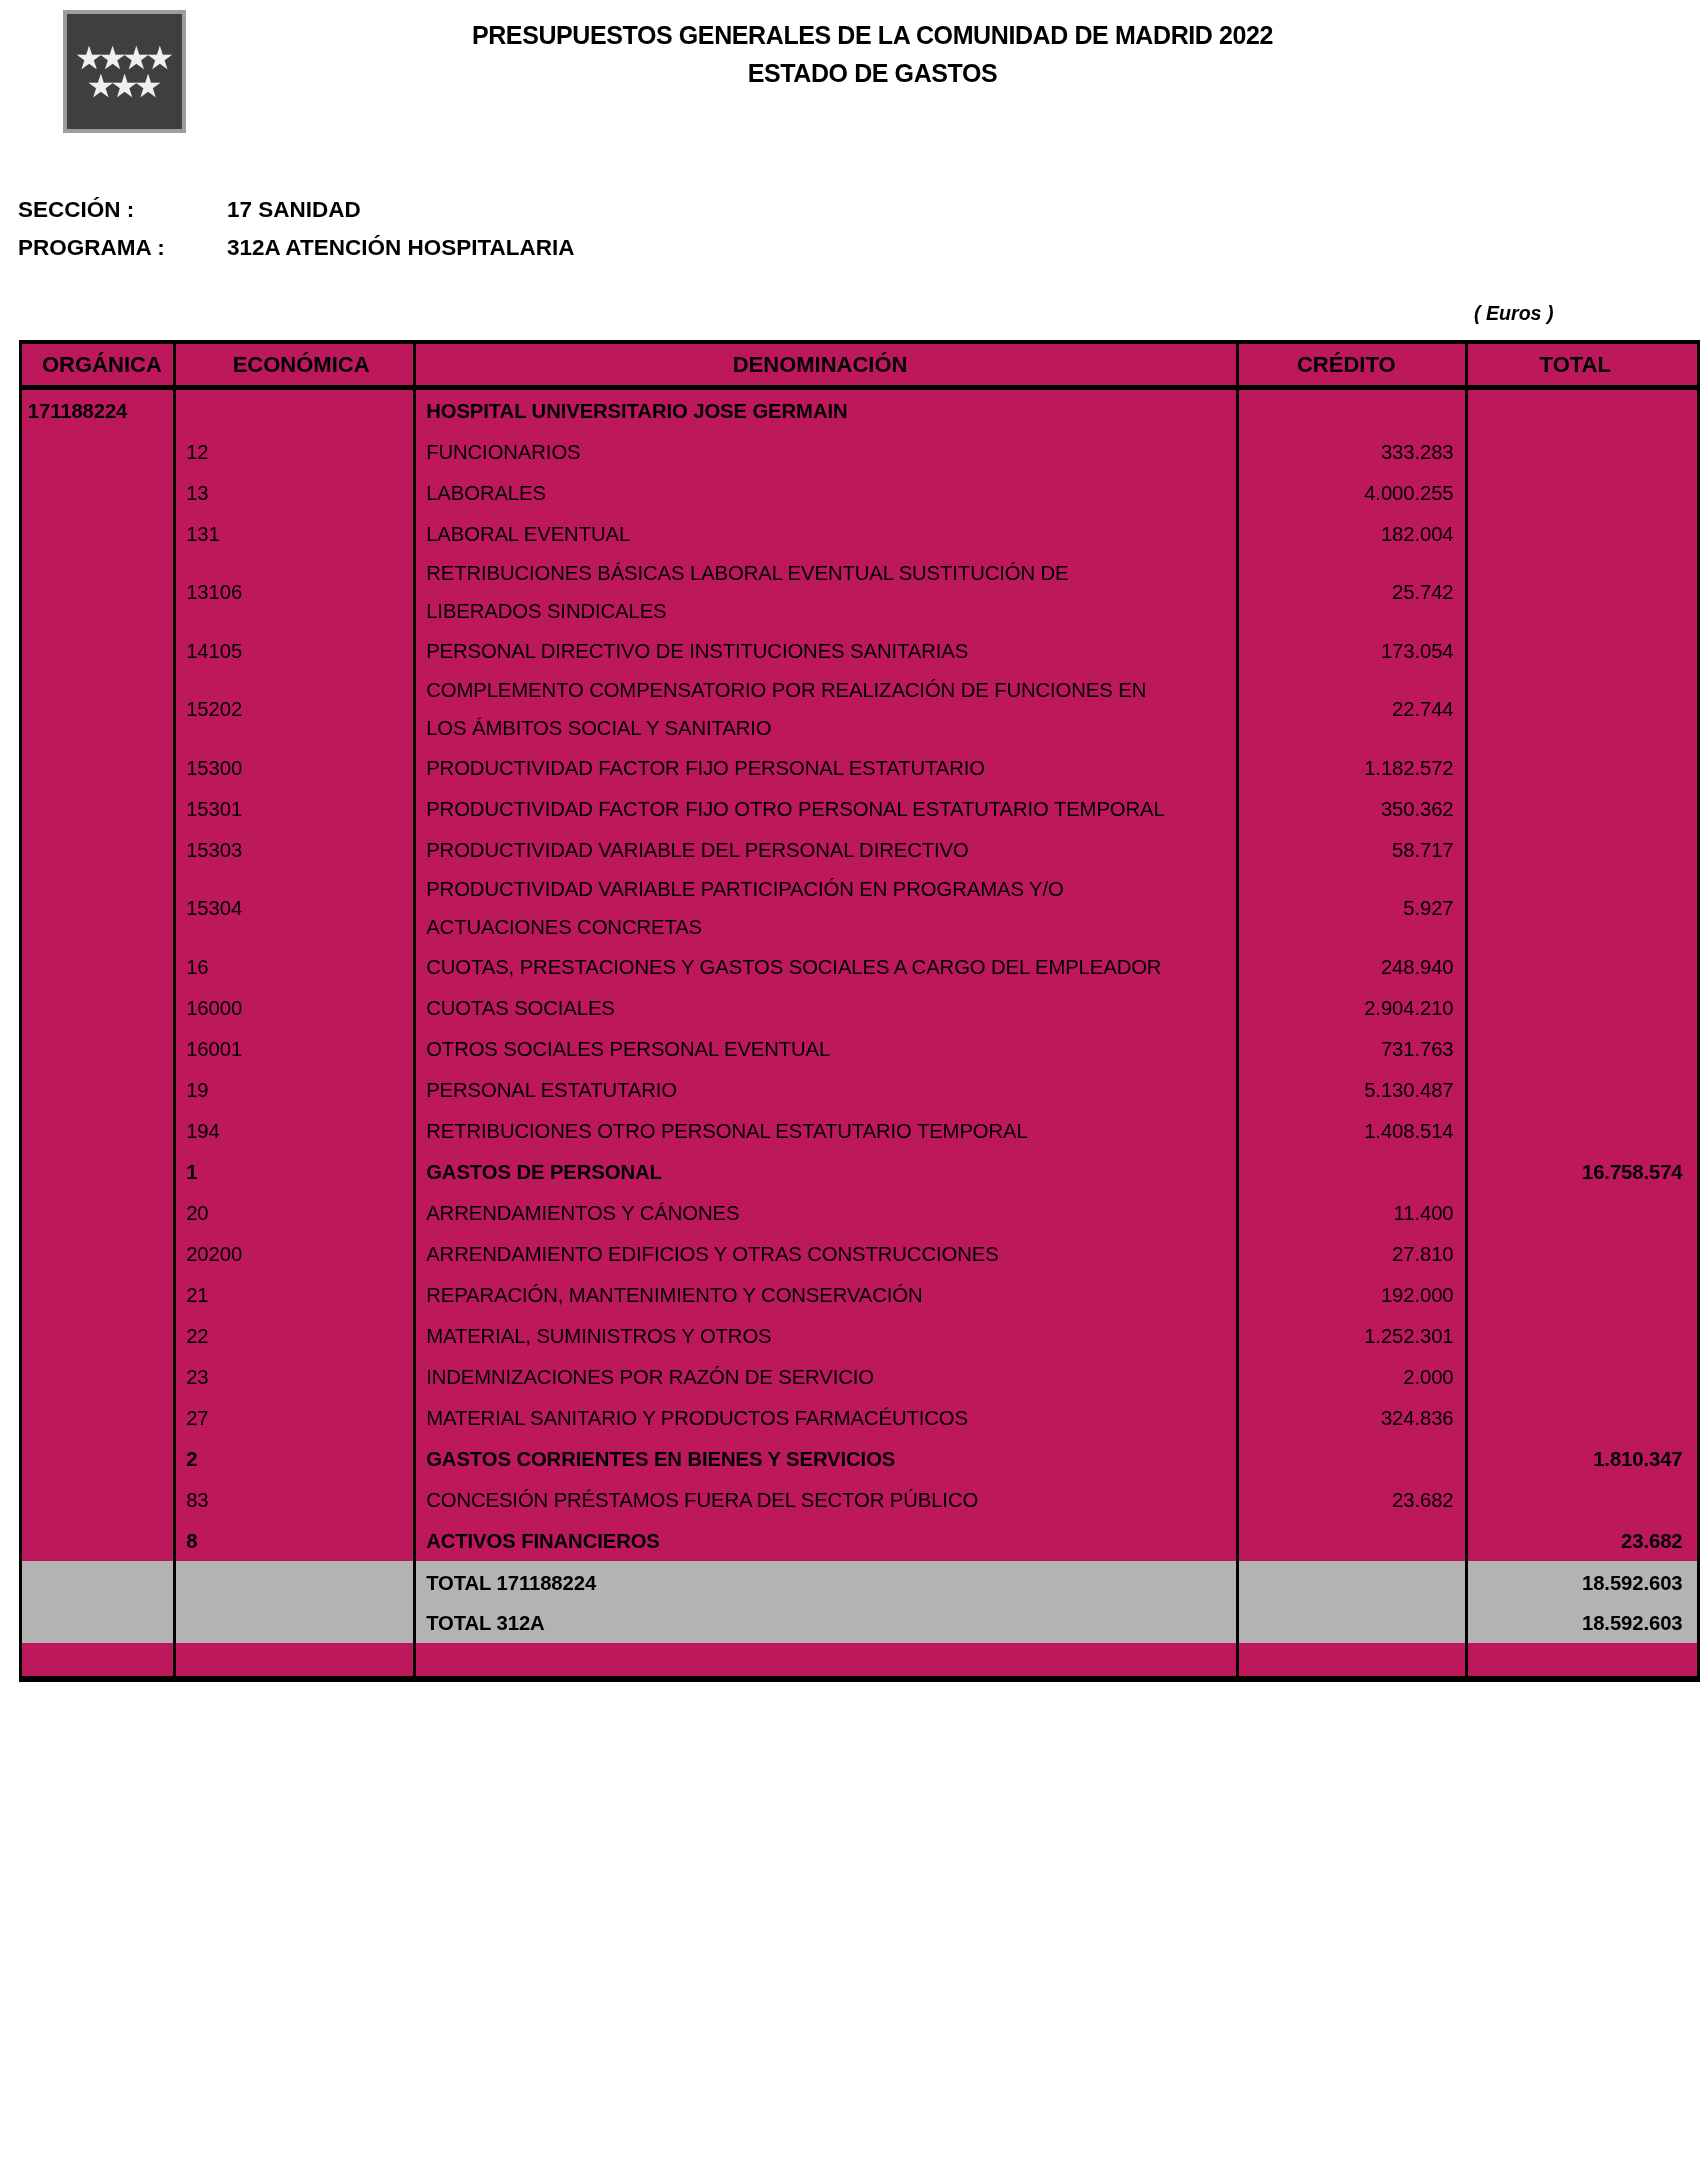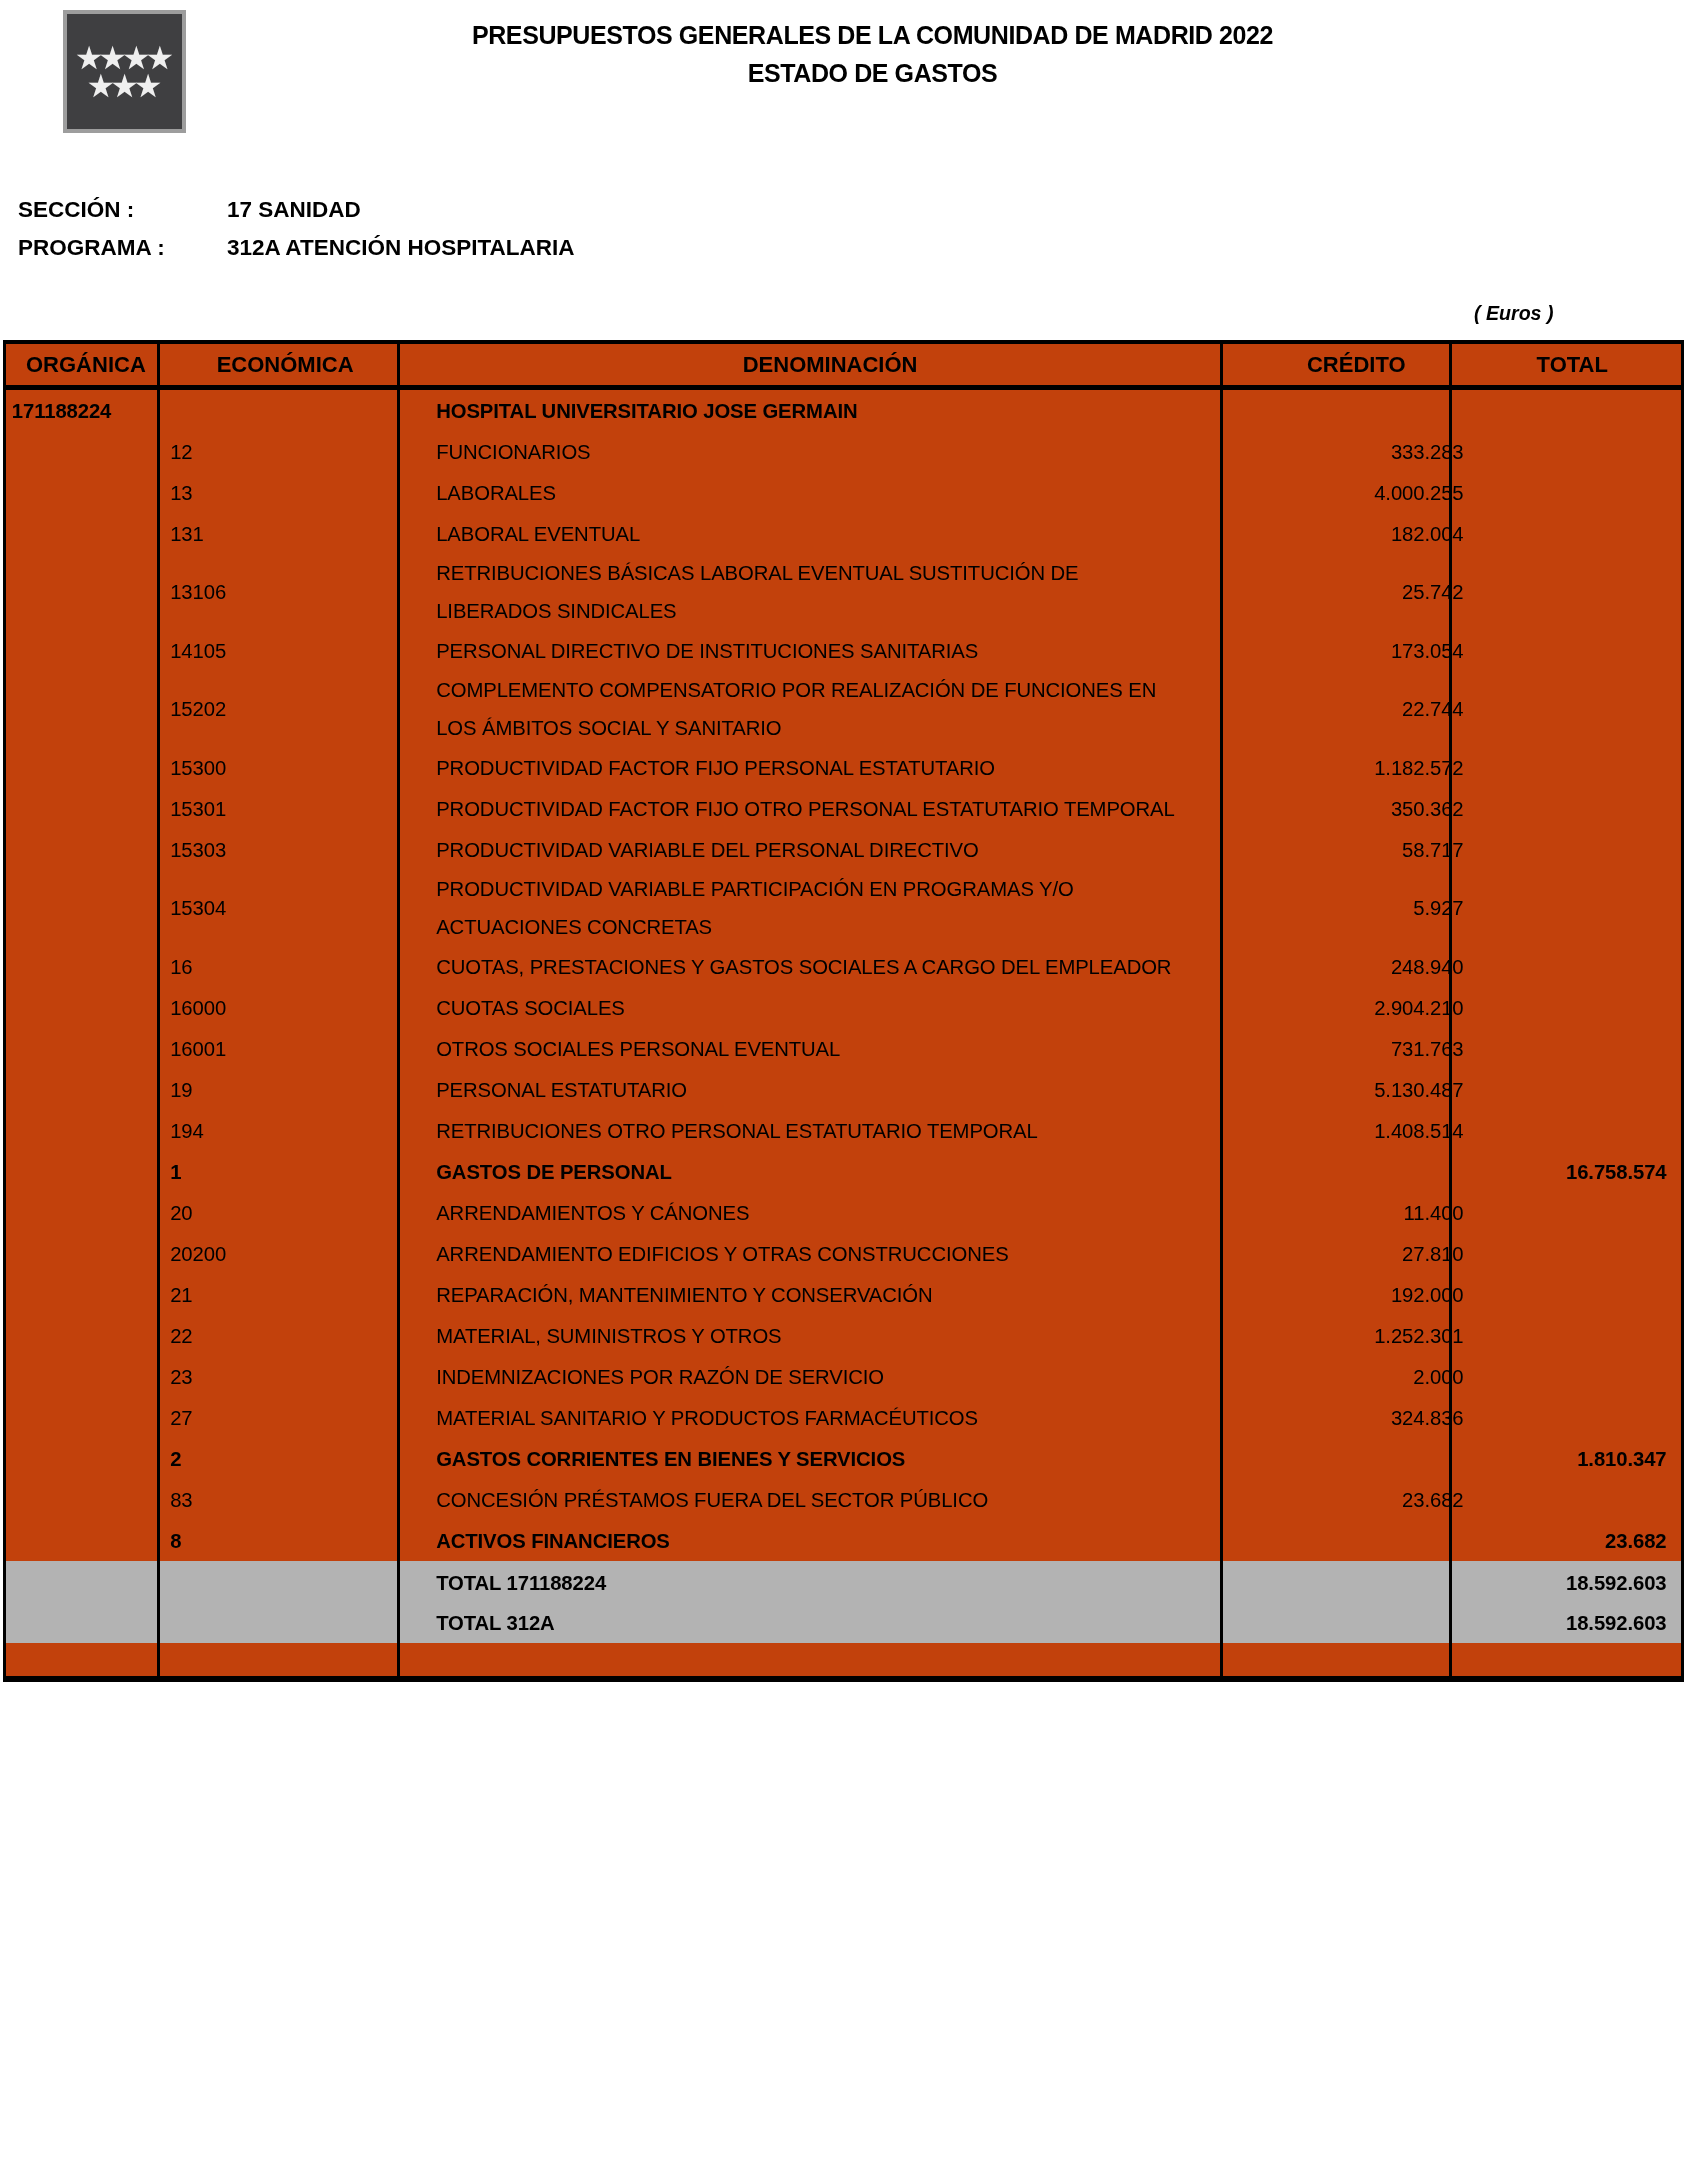--- a/index.html
+++ b/index.html
@@ -30,42 +30,42 @@
   .meta-line .lab{position:absolute;left:18px;white-space:nowrap;}
   .meta-line .val{position:absolute;left:227px;white-space:nowrap;}
   .m1{top:197px;}
   .m2{top:235px;}
   .euros-note{
     position:absolute;left:1474px;top:302px;
     font-weight:bold;font-style:italic;font-size:19.6px;white-space:nowrap;
   }
   
   .btable{
-    position:absolute;left:3px;top:340px;width:1681px;
+    position:absolute;left:19px;top:340px;width:1681px;
     box-sizing:border-box;
     border:4.4px solid #000;border-bottom-width:6.5px;border-left-width:3.6px;border-right-width:3.6px;
-    background:#c2410c;
+    background:#be185d;
   }
   .thead{
     display:flex;height:41px;border-bottom:5.8px solid #000;
     font-weight:bold;font-size:22px;
   }
   .thead .hcell{
     display:flex;align-items:center;justify-content:center;box-sizing:border-box;
   }
   .trow{display:flex;min-height:41px;position:relative;}
   .trow.empty{min-height:33px;}
   .trow.bold{font-weight:bold;}
   .cell{
     display:flex;align-items:center;box-sizing:border-box;
     font-size:20.3px;line-height:38px;letter-spacing:-0.1px;
   }
   .c-organica{width:154px;padding-left:5.8px;}
   .c-economica{width:240px;padding-left:10.2px;}
-  .c-denominacion{width:823px;padding-left:10.2px;padding-right:25px;white-space:pre-line;margin-left:26px;}
+  .c-denominacion{width:823px;padding-left:10.2px;padding-right:25px;white-space:pre-line;}
   .c-credito{width:229px;justify-content:flex-end;padding-right:14.5px;text-align:right;}
   .c-total{flex:1;justify-content:flex-end;padding-right:14.5px;text-align:right;}
   .vline{position:absolute;top:0;bottom:0;width:2.9px;background:#000;z-index:2;}
   .vl1{left:151px;}
   .vl2{left:391px;}
   .vl3{left:1214px;}
   .vl4{left:1443px;}
 </style>
 </head>
 <body>

